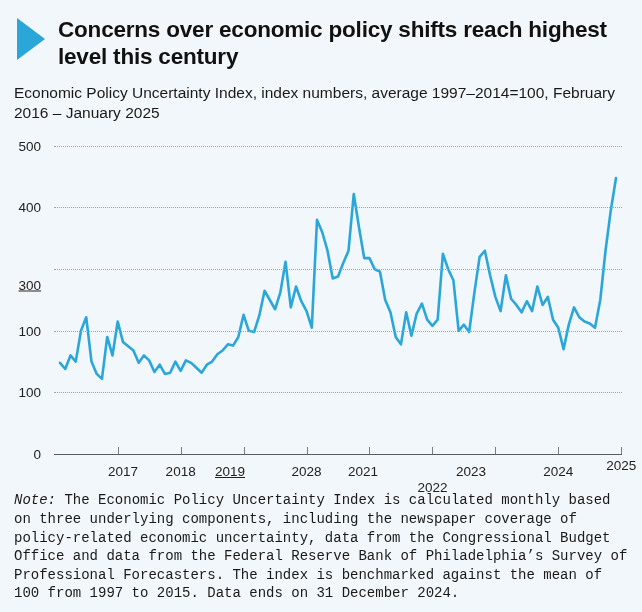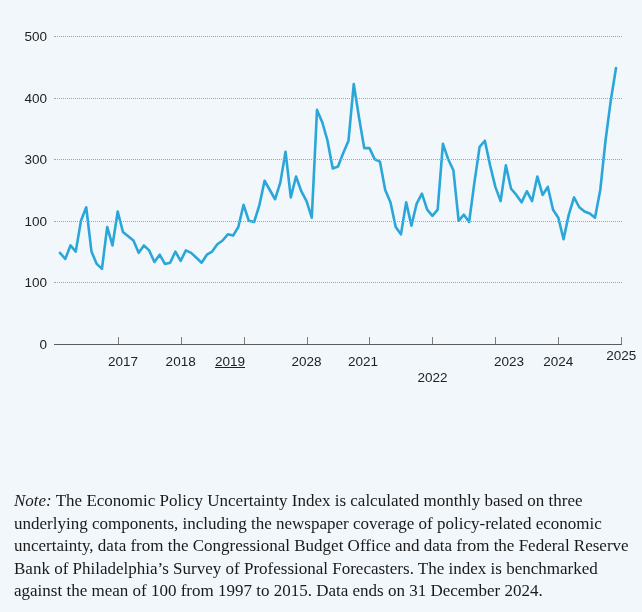--- a/index.html
+++ b/index.html
@@ -71,21 +71,21 @@
   .axis-base {
     position: absolute;
     left: 0;
     right: 0;
     border-top: 1px solid #5c5c5c;
     height: 0;
   }
   .ylabel {
     position: absolute;
     right: 100%;
-    margin-right: 7px;
+    margin-right: 13px;
     transform: translateY(-50%);
     font-size: 13.5px;
     color: #222;
     white-space: nowrap;
   }
   .tick {
     position: absolute;
     bottom: 0;
     width: 0;
     border-left: 1px solid #7d7d7d;
@@ -111,63 +111,70 @@
     margin: 0 0 1px 0;
   }
   .footnotes em {
     font-style: italic;
   }
   .src-line {
     font-family: "Liberation Serif", serif;
     font-size: 13.2px;
   }
   .note-line {
-    font-family: Liberation Serif, serif;
-    font-size: 17px;
+    font-family: Liberation Mono, monospace;
+    font-size: 14px;
   }
   svg.series { position: absolute; left: 0; top: 0; overflow: visible; }
 </style>
 </head>
 <body>
 
 <div class="page">
 
+  <div class="header">
+    <svg class="chevron" viewBox="0 0 34 46">
+      <path d="M3 2 L3 44 L31 23 Z" fill="#2ba6d9"></path>
+    </svg>
+    <h1 class="title">Concerns over economic policy shifts reach highest level this century</h1>
+  </div>
 
+  <p class="subtitle">Economic Policy Uncertainty Index, index numbers, average 1997–2014=100, February 2016 – January 2025</p>
 
   <div class="chart-wrap">
     <div class="plot" id="plot">
       <svg class="series" id="series-svg" width="568" height="308">
           <polyline points="6.00,216.83 11.25,222.99 16.49,209.44 21.74,215.60 26.98,184.80 32.23,171.25 37.47,215.60 42.72,227.92 47.96,232.85 53.21,190.96 58.45,209.44 63.70,175.56 68.94,195.89 74.19,200.20 79.43,204.51 84.68,216.83 89.92,209.44 95.17,214.37 100.42,226.07 105.66,218.68 110.91,227.92 116.15,226.69 121.40,215.60 126.64,224.84 131.89,214.37 137.13,216.83 142.38,221.76 147.62,226.69 152.87,218.68 158.11,215.60 163.36,208.21 168.60,204.51 173.85,198.35 179.09,199.58 184.34,190.96 189.58,168.78 194.83,184.80 200.08,186.03 205.32,169.40 210.57,144.76 215.81,154.00 221.06,163.24 226.30,146.61 231.55,115.81 236.79,161.39 242.04,140.45 247.28,155.23 252.53,165.09 257.77,181.72 263.02,73.92 268.26,86.24 273.51,104.72 278.75,132.44 284.00,130.59 289.25,117.04 294.49,104.72 299.74,48.05 304.98,81.31 310.23,112.11 315.47,112.11 320.72,123.20 325.96,125.66 331.21,154.00 336.45,166.32 341.70,190.96 346.94,198.35 352.19,166.32 357.43,189.73 362.68,167.55 367.92,157.70 373.17,173.71 378.42,179.87 383.66,173.71 388.91,107.80 394.15,123.20 399.40,134.29 404.64,184.80 409.89,178.64 415.13,186.03 420.38,146.61 425.62,110.88 430.87,104.72 436.11,129.36 441.36,150.92 446.60,165.09 451.85,129.36 457.09,152.77 462.34,158.93 467.58,166.32 472.83,155.23 478.08,165.09 483.32,140.45 488.57,158.93 493.81,150.92 499.06,173.71 504.30,181.72 509.55,203.28 514.79,178.64 520.04,161.39 525.28,171.25 530.53,175.56 535.77,177.41 541.02,181.72 546.26,154.00 551.51,104.72 556.75,64.68 562.00,32.03" fill="none" stroke="#2ba6d9" stroke-width="2.6" stroke-linejoin="round" stroke-linecap="round"></polyline>
         </svg>
     <div class="axis-base" style="top: 308px;"></div>
         <div class="ylabel" style="top: 308px;">0</div>
         <div class="gridline" style="top: 246.4px;"></div>
         <div class="ylabel" style="top: 246.4px;">100</div>
         <div class="gridline" style="top: 184.8px;"></div>
         <div class="ylabel" style="top: 184.8px;">100</div>
         <div class="gridline" style="top: 123.2px;"></div>
-        <div class="ylabel" style="top: 123px;">300</div>
+        <div class="ylabel" style="top: 139px; text-decoration: underline;">300</div>
         <div class="gridline" style="top: 61.6px;"></div>
         <div class="ylabel" style="top: 61.6px;">400</div>
         <div class="gridline" style="top: 0px;"></div>
         <div class="ylabel" style="top: 0px;">500</div>
         <div class="tick" style="left: 63.6981px;"></div>
         <div class="xlabel" style="left: 69px; top: 318px;">2017</div>
         <div class="tick" style="left: 126.642px;"></div>
         <div class="xlabel" style="left: 126.642px; top: 318px;">2018</div>
         <div class="tick" style="left: 189.585px;"></div>
         <div class="xlabel" style="left: 176px; top: 318px; text-decoration: underline;">2019</div>
         <div class="tick" style="left: 252.528px;"></div>
         <div class="xlabel" style="left: 252.528px; top: 318px;">2028</div>
         <div class="tick" style="left: 315.472px;"></div>
         <div class="xlabel" style="left: 309px; top: 318px;">2021</div>
         <div class="tick" style="left: 378.415px;"></div>
         <div class="xlabel" style="left: 378.415px; top: 334px;">2022</div>
         <div class="tick" style="left: 441.358px;"></div>
-        <div class="xlabel" style="left: 455px; top: 318px;">2023</div>
+        <div class="xlabel" style="left: 417px; top: 318px;">2023</div>
         <div class="tick" style="left: 504.302px;"></div>
         <div class="xlabel" style="left: 504.302px; top: 318px;">2024</div>
         <div class="tick" style="left: 567.245px;"></div>
         <div class="xlabel" style="left: 567.245px; top: 312px;">2025</div>
       </div>
   </div>
 
   <div class="footnotes">
     <p class="note-line"><em>Note:</em><span> The Economic Policy Uncertainty Index is calculated monthly based on three underlying components, including the newspaper coverage of policy-related economic uncertainty, data from the Congressional Budget Office and data from the Federal Reserve Bank of Philadelphia’s Survey of Professional Forecasters. The index is benchmarked against the mean of 100 from 1997 to 2015. Data ends on 31 December 2024.</span></p>
   </div>

